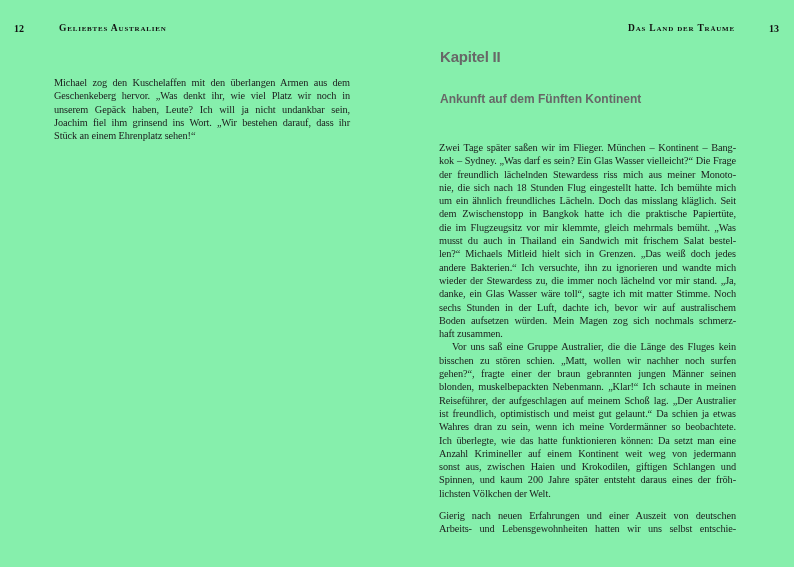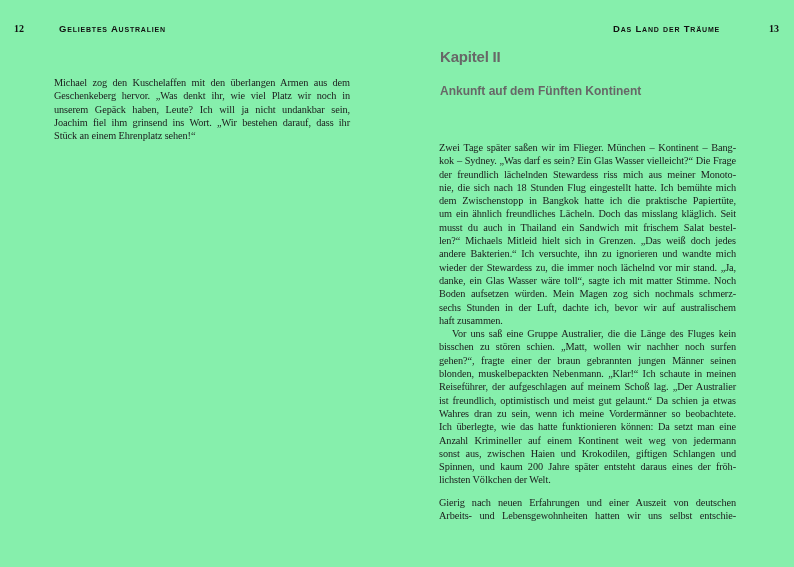--- a/index.html
+++ b/index.html
@@ -24,40 +24,40 @@
   .pn-right { left: 769px; }
   .running-head {
     position: absolute;
     top: 23px;
     font-size: 9.5px;
     font-weight: bold;
     font-variant: small-caps;
     letter-spacing: 0.8px;
     color: #111111;
     white-space: nowrap;
-    font-family: Liberation Sans, sans-serif;
+    font-family: Liberation Serif, serif;
   }
   .rh-left  { left: 59px; }
-  .rh-right { right: 74px; text-align: center; }
+  .rh-right { right: 59px; text-align: center; }
   .chapter {
     position: absolute;
     left: 440px;
     top: 48px;
     margin: 0;
     font-family: "Liberation Sans", sans-serif;
     font-weight: bold;
     font-size: 15px;
     line-height: 17px;
     letter-spacing: -0.2px;
     color: #676767;
   }
   .section {
     position: absolute;
     left: 440px;
-    top: 84px;
+    top: 92px;
     margin: 0;
     font-family: "Liberation Sans", sans-serif;
     font-weight: bold;
     font-size: 12px;
     line-height: 14px;
     color: #676767;
   }
   .body-col {
     position: absolute;
     font-size: 10.3px;
@@ -105,29 +105,30 @@
         <div class="line last-left">Stück an einem Ehrenplatz sehen!“</div>
       </div>
     </div>
 
   <div class="body-col right-col" id="right-body">
       <div class="para">
         <div class="line">Zwei Tage später saßen wir im Flieger. München – Kontinent – Bang-</div>
         <div class="line">kok – Sydney. „Was darf es sein? Ein Glas Wasser vielleicht?“ Die Frage</div>
         <div class="line">der freundlich lächelnden Stewardess riss mich aus meiner Monoto-</div>
         <div class="line">nie, die sich nach 18 Stunden Flug eingestellt hatte. Ich bemühte mich</div>
+        <div class="line">um ein ähnlich freundliches Lächeln. Doch das misslang kläglich. Seit</div>
         <div class="line">dem Zwischenstopp in Bangkok hatte ich die praktische Papiertüte,</div>
-        <div class="line">um ein ähnlich freundliches Lächeln. Doch das misslang kläglich. Seit</div>
+        <div class="line">die im Flugzeugsitz vor mir klemmte, gleich mehrmals bemüht. „Was</div>
         <div class="line">musst du auch in Thailand ein Sandwich mit frischem Salat bestel-</div>
         <div class="line">len?“ Michaels Mitleid hielt sich in Grenzen. „Das weiß doch jedes</div>
         <div class="line">andere Bakterien.“ Ich versuchte, ihn zu ignorieren und wandte mich</div>
         <div class="line">wieder der Stewardess zu, die immer noch lächelnd vor mir stand. „Ja,</div>
         <div class="line">danke, ein Glas Wasser wäre toll“, sagte ich mit matter Stimme. Noch</div>
+        <div class="line">sechs Stunden in der Luft, dachte ich, bevor wir auf australischem</div>
         <div class="line">Boden aufsetzen würden. Mein Magen zog sich nochmals schmerz-</div>
-        <div class="line">sechs Stunden in der Luft, dachte ich, bevor wir auf australischem</div>
         <div class="line last-left">haft zusammen.</div>
       </div>
       <div class="para">
         <div class="line indent">Vor uns saß eine Gruppe Australier, die die Länge des Fluges kein</div>
         <div class="line">bisschen zu stören schien. „Matt, wollen wir nachher noch surfen</div>
         <div class="line">gehen?“, fragte einer der braun gebrannten jungen Männer seinen</div>
         <div class="line">blonden, muskelbepackten Nebenmann. „Klar!“ Ich schaute in meinen</div>
         <div class="line">Reiseführer, der aufgeschlagen auf meinem Schoß lag. „Der Australier</div>
         <div class="line">ist freundlich, optimistisch und meist gut gelaunt.“ Da schien ja etwas</div>
         <div class="line">Wahres dran zu sein, wenn ich meine Vordermänner so beobachtete.</div>

